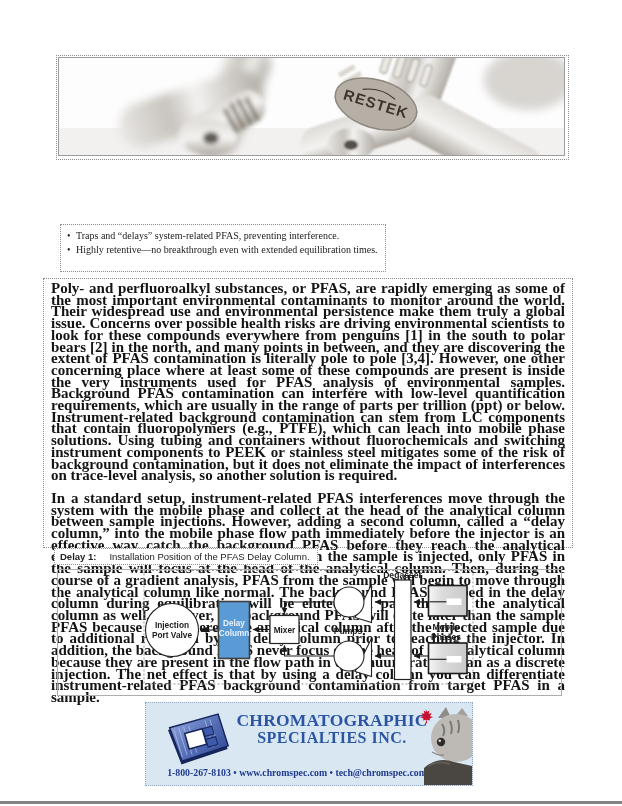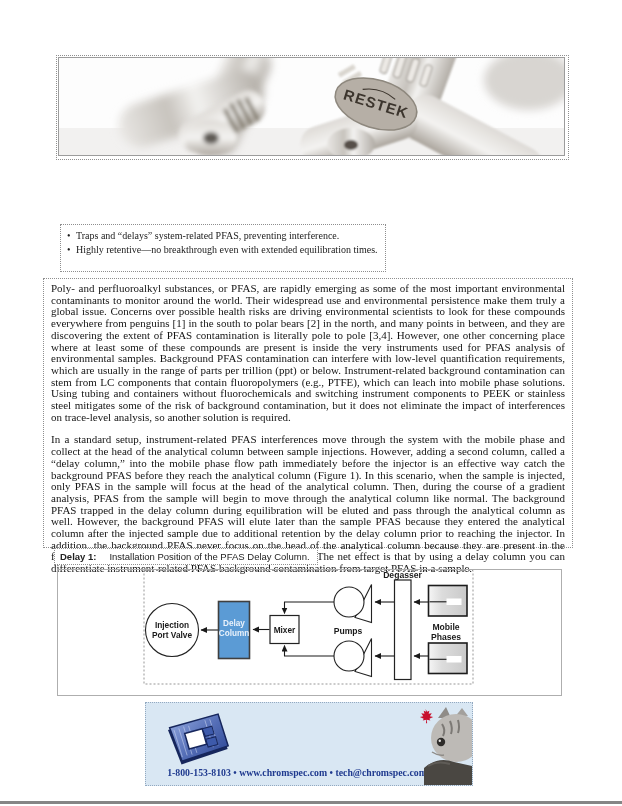--- a/index.html
+++ b/index.html
@@ -19,21 +19,21 @@
              font-size:23px;line-height:28px;letter-spacing:-0.3px;padding-top:2px;box-sizing:border-box;}
 
   
   #bullets-box{left:52px;top:224px;width:326px;height:48px;box-sizing:border-box;
                padding:4px 6px 0 6px;font-size:10px;line-height:13.8px;color:#1a1a1a;margin-left:8px;}
   .bullet{white-space:nowrap;}
   .bullet .dot{display:inline-block;width:9px;}
 
   
   #body-box{left:43px;top:278px;width:530px;height:270px;box-sizing:border-box;
-            padding:4px 7px 0 7px;font-size:11px;line-height:11.7px;text-align:justify;color:#141414;}
+            padding:4px 7px 0 7px;font-size:15px;line-height:11.7px;text-align:justify;color:#141414;font-weight:bold;}
   #body-box p{margin:0 0 11px 0;}
 
   
   #caption-box{left:54px;top:548px;width:264px;height:17px;box-sizing:border-box;
                font-family:"Liberation Sans",sans-serif;font-size:9.5px;line-height:15px;
                padding-left:5px;color:#222;background:#fff;z-index:3;}
   #caption-box b{font-weight:bold;}
   #caption-box .cap2{margin-left:13px;}
   #figure-panel{left:57px;top:569px;width:503px;height:125px;border:1px solid #aeaeae;z-index:1;}
   #diagram{left:140px;top:560px;width:340px;height:132px;z-index:2;}
@@ -236,26 +236,30 @@
             <line x1="35" y1="15" x2="39" y2="43"></line>
           <line x1="52" y1="12" x2="56" y2="40"></line>
             <line x1="57" y1="12" x2="61" y2="39"></line>
         </g>
         <polygon points="30,22 48,20 50,36 32,38" fill="#ffffff" stroke="#16265c" stroke-width="1.5"></polygon>
         <polygon points="48,20 58,19 59,27 50,28" fill="#3d5aab" stroke="#16265c" stroke-width="1"></polygon>
         <polygon points="50,31 60,30 61,38 51,39" fill="#3d5aab" stroke="#16265c" stroke-width="1"></polygon>
       </g>
     </svg>
 
+    <div id="company-name">
+      <div id="company-line1">CHROMATOGRAPHIC</div>
+      <div id="company-line2">SPECIALTIES INC.</div>
+    </div>
 
     <svg id="maple-leaf" width="16" height="16" viewBox="0 0 16 16">
       <path fill="#c8102e" d="M8 0 L9.5 3 L12 1.8 L11.2 5 L14.5 4.5 L12.5 7.5 L16 8.5 L12 10.2 L13 12 L9.3 11.2 L9.6 15 H8.4 L8.7 11.2 L5 12 L6 10.2 L2 8.5 L5.5 7.5 L3.5 4.5 L6.8 5 L6 1.8 L8.5 3 Z" transform="scale(0.95)"></path>
     </svg>
 
-    <div id="contact-line">1-800-153-8103 • www.chromspec.com • tech@chromspec.com</div>
+    <div id="contact-line">1-800-267-8103 • www.chromspec.com • tech@chromspec.com</div>
 
     <svg id="cat-svg" width="48" height="79" viewBox="0 0 48 79">
       <polygon points="14,12 22,1 27,12" fill="#8f8c88"></polygon>
       <polygon points="30,12 38,2 44,10" fill="#a3a09c"></polygon>
       <ellipse cx="32" cy="32" rx="25" ry="24" fill="#bdbab6"></ellipse>
       <path d="M18 18 q4 6 1 12 M26 15 q3 7 1 13 M34 14 q2 7 0 13" stroke="#7c7975" stroke-width="2" fill="none"></path>
       <circle cx="17" cy="36" r="4.2" fill="#2e2c2a"></circle>
       <circle cx="15.8" cy="34.8" r="1.2" fill="#e8e6e3"></circle>
       <path d="M8 46 q6 4 12 3" stroke="#8f8c88" stroke-width="1.5" fill="none"></path>
       <path d="M0 62 Q14 50 30 56 L48 60 L48 79 L0 79 Z" fill="#4a4742"></path>

